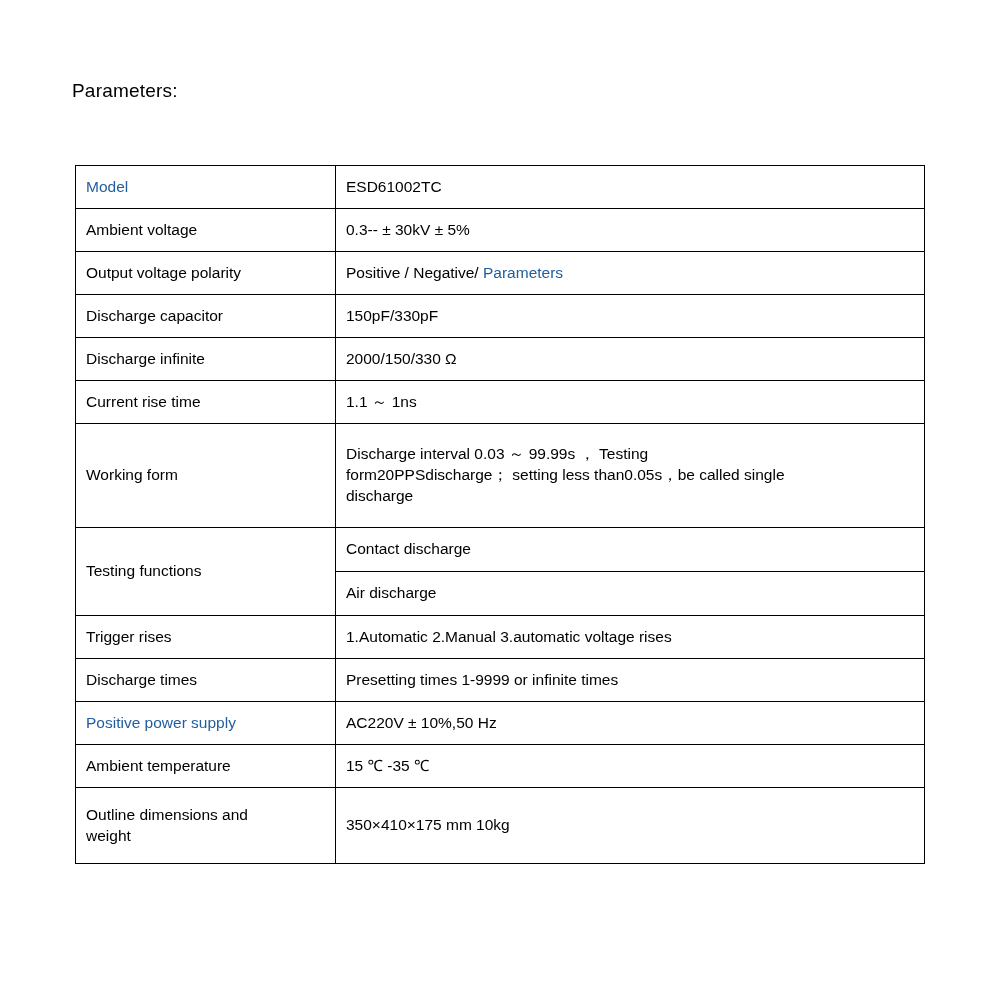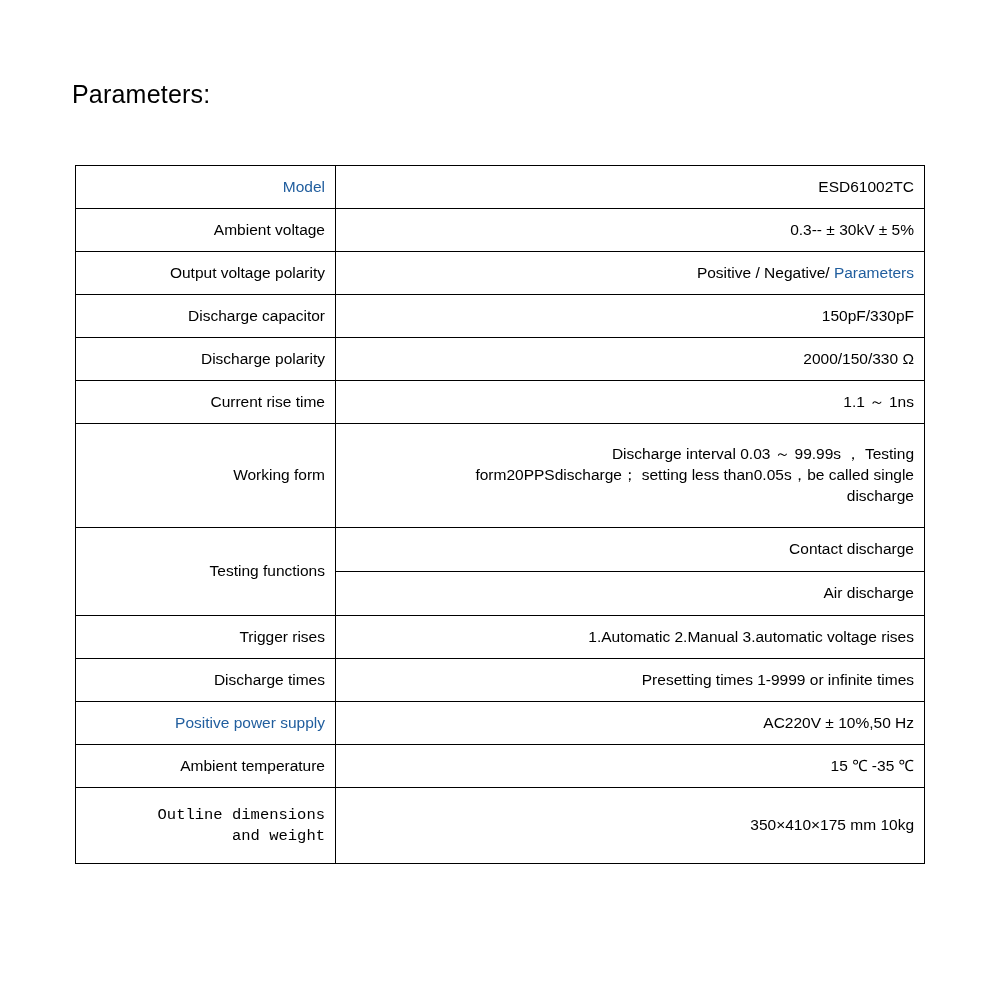--- a/index.html
+++ b/index.html
@@ -13,53 +13,53 @@
     width:1000px;height:1000px;
     background:var(--bg);
     color:var(--text);
     font-family:"Liberation Sans", sans-serif;
     position:relative;
     overflow:hidden;
   }
   .heading{
     position:absolute;
     left:72px;top:80px;
-    font-size:25px;
+    font-size:19px;
     letter-spacing:0.2px;
     color:var(--text);
   }
   table.params{
     position:absolute;
     left:75px;top:165px;
     width:850px;
     border-collapse:collapse;
     table-layout:fixed;
     font-size:15.5px;
     color:var(--text);
   }
   table.params td{
     border:1px solid var(--border);
-    text-align:right;
+    text-align:left;
     vertical-align:middle;
     padding:2px 10px;
     line-height:1.35;
   }
   col.c-label{width:260px;}
   tr.r-std{height:43px;}
   tr.r-tall{height:104px;}
   tr.r-sub{height:44px;}
   tr.r-last{height:76px;}
   td.left-cell{
     text-align:left;
     padding:8px 12px;
     line-height:34px;
   }
   td.left-cell .line{display:block;}
   .accent{color:var(--accent);}
-  .narrow{display:inline-block;max-width:200px;font-family:Liberation Mono, monospace;}
+  .narrow{display:inline-block;max-width:200px;}
 </style>
 </head>
 <body>
 
 <div class="heading">Parameters:</div>
 
 <table class="params">
   <colgroup>
     <col class="c-label">
     <col class="c-value">
@@ -75,21 +75,21 @@
     </tr>
     <tr class="r-std">
       <td>Output voltage polarity</td>
       <td><span>Positive / Negative/ </span><span class="accent">Parameters</span></td>
     </tr>
     <tr class="r-std">
       <td>Discharge capacitor</td>
       <td>150pF/330pF</td>
     </tr>
     <tr class="r-std">
-      <td>Discharge polarity</td>
+      <td>Discharge infinite</td>
       <td>2000/150/330 Ω</td>
     </tr>
     <tr class="r-std">
       <td>Current rise time</td>
       <td>1.1 ～ 1ns</td>
     </tr>
     <tr class="r-tall">
       <td>Working form</td>
       <td class="left-cell">
         <span class="line">Discharge interval 0.03 ～ 99.99s ， Testing</span>

